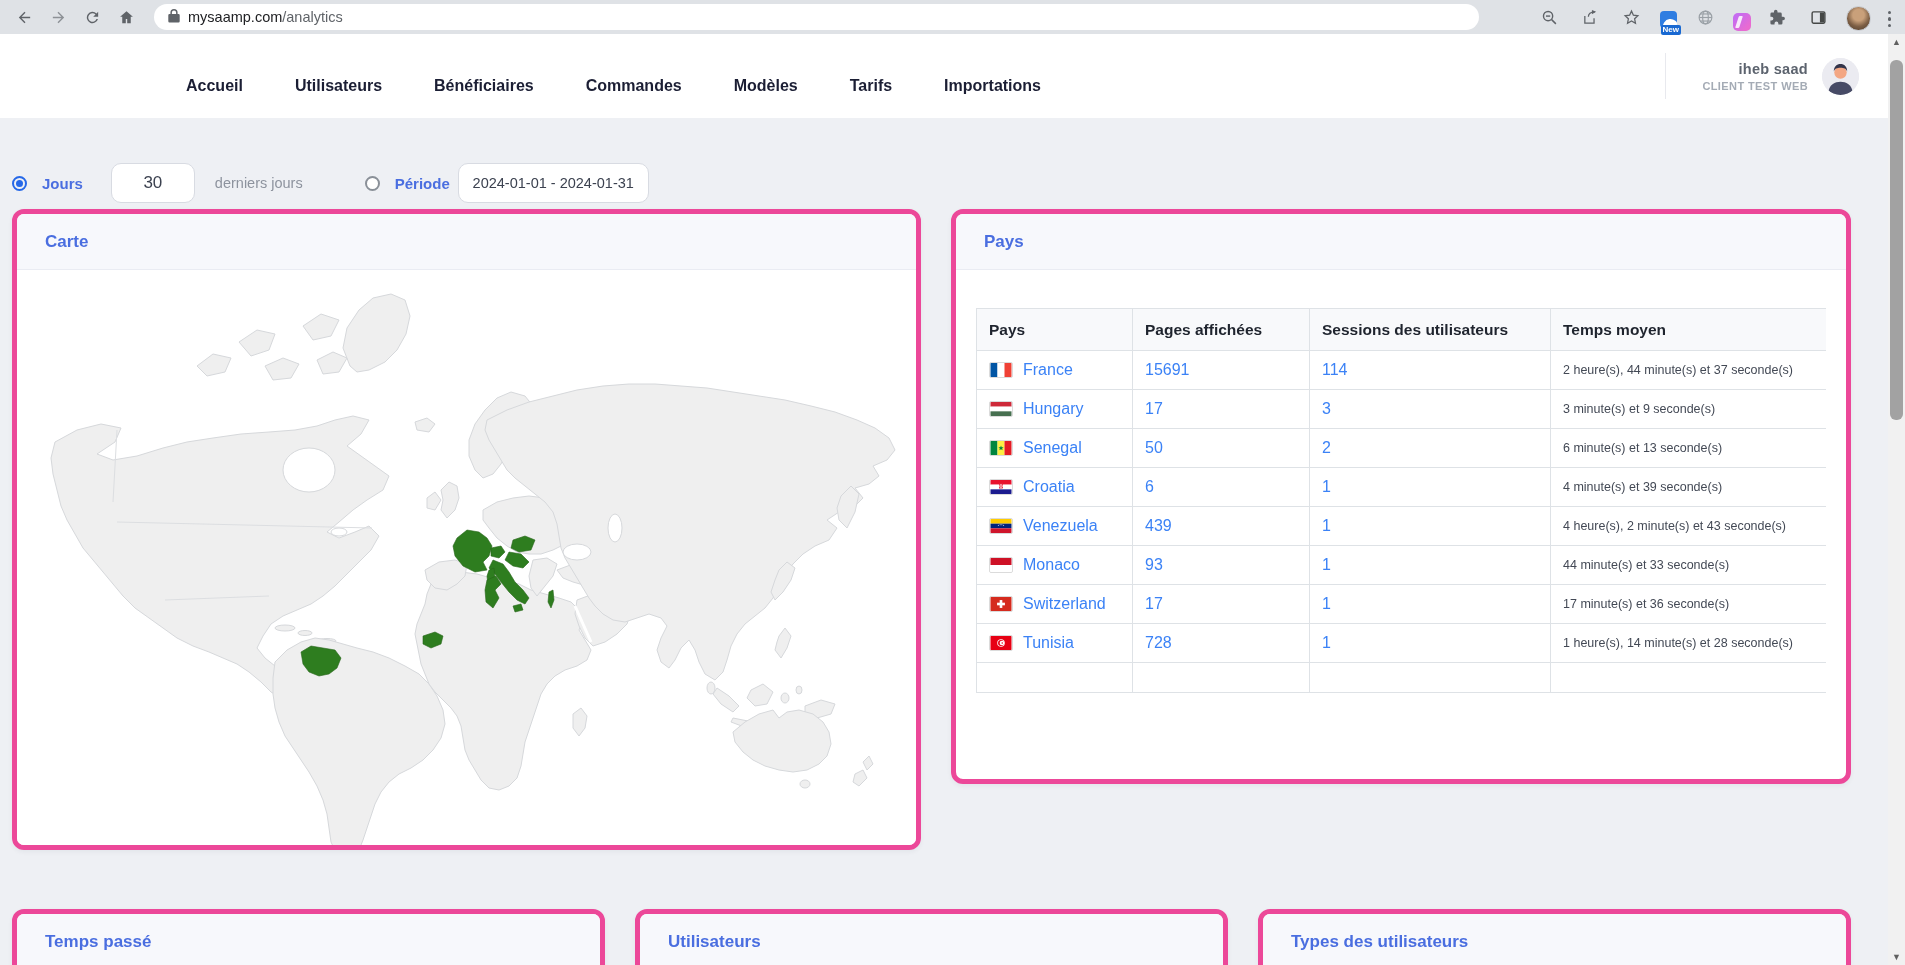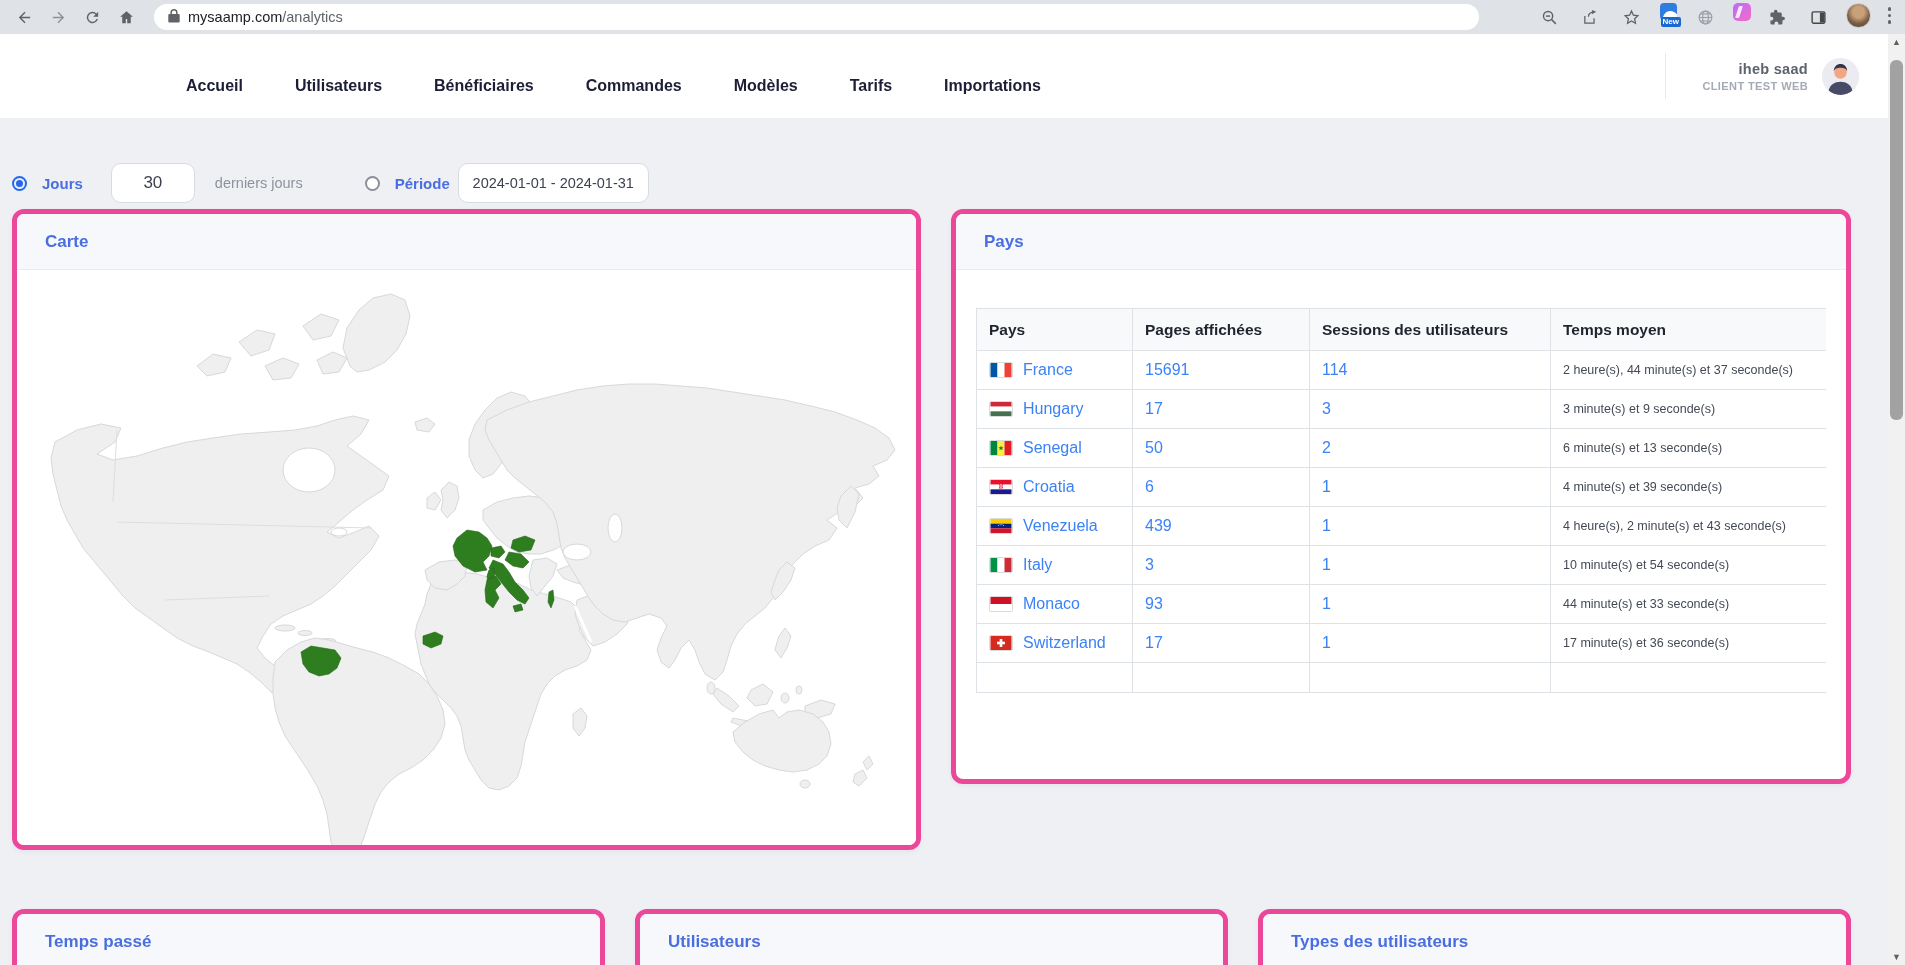--- a/index.html
+++ b/index.html
@@ -16,21 +16,21 @@
     height:34px; background:#dfe2e6; display:flex; align-items:center;
     padding:0 10px; gap:6px; position:relative; z-index:5;
   }
   .chrome-btn { width:28px; height:28px; border-radius:50%; display:flex; align-items:center; justify-content:center; flex:0 0 auto; }
   .chrome-btn svg { width:17px; height:17px; }
   .omnibox {
     margin-left:8px; height:26px; width:1325px; background:#ffffff; border-radius:13px;
     display:flex; align-items:center; padding:0 14px; gap:8px; font-size:14.5px; color:#202124;
   }
   .omnibox .path { color:#5f6368; }
-  .chrome-right { margin-left:auto; display:flex; align-items:flex-start; gap:13px; }
+  .chrome-right { margin-left:auto; display:flex; align-items:flex-end; gap:13px; }
   .ext-new { position:relative; width:20px; height:20px; }
   .ext-new .sq { width:17px; height:17px; border-radius:4px; background:#2f7de1; position:absolute; top:0; left:1px; overflow:hidden; }
   .ext-new .sq::after { content:''; position:absolute; left:2px; top:8px; width:16px; height:9px; background:#fff; border-radius:50% 50% 0 0 / 100% 100% 0 0; transform:rotate(-8deg); }
   .ext-new .badge { position:absolute; bottom:-4px; left:2px; background:#1969d2; color:#fff; font-size:8px; line-height:10px; padding:0 2px; border-radius:2px; font-weight:700; }
   .ext-purple { width:18px; height:18px; border-radius:5px; background:linear-gradient(135deg,#c66cf0 20%,#e96bd1 80%); position:relative; }
   .ext-purple::after { content:''; position:absolute; left:4px; top:3px; width:4px; height:12px; background:rgba(255,255,255,.85); transform:skewX(-18deg); border-radius:1px; }
   .chrome-avatar { width:25px; height:25px; border-radius:50%; background:radial-gradient(circle at 50% 35%, #c9a07a 0 30%, #7d5f45 60%, #4c3a2b 100%); border:1px solid #c9ccd1; }
   .kebab { display:flex; flex-direction:column; gap:3px; padding:4px; }
   .kebab i { width:3.5px; height:3.5px; background:#5f6368; border-radius:50%; }
 
@@ -401,46 +401,48 @@
                         <circle cx="11" cy="6.6" r=".6" fill="#fff"></circle>
                         <circle cx="13" cy="6.6" r=".6" fill="#fff"></circle>
                         <circle cx="15" cy="7.2" r=".6" fill="#fff"></circle>
                       </svg></span>Venezuela</td>
                   <td>439</td>
                   <td>1</td>
                   <td class="temps">4 heure(s), 2 minute(s) et 43 seconde(s)</td>
                 </tr>
                 <tr>
                   <td><span class="flag"><svg viewBox="0 0 24 16">
-                        <rect width="8" height="16" fill="#009246"></rect>
-                        <rect x="8" width="8" height="16" fill="#fff"></rect>
-                        <rect x="16" width="8" height="16" fill="#CE2B37"></rect>
-                      </svg></span>Italy</td>
-                  <td>3</td>
-                  <td>1</td>
-                  <td class="temps">10 minute(s) et 54 seconde(s)</td>
-                </tr>
-                <tr>
-                  <td><span class="flag"><svg viewBox="0 0 24 16">
                         <rect width="24" height="8" fill="#CE1126"></rect>
                         <rect y="8" width="24" height="8" fill="#fff"></rect>
                       </svg></span>Monaco</td>
                   <td>93</td>
                   <td>1</td>
                   <td class="temps">44 minute(s) et 33 seconde(s)</td>
                 </tr>
                 <tr>
                   <td><span class="flag"><svg viewBox="0 0 24 16">
                         <rect width="24" height="16" fill="#D52B1E"></rect>
                         <rect x="10.5" y="3.5" width="3" height="9" fill="#fff"></rect>
                         <rect x="7.5" y="6.5" width="9" height="3" fill="#fff"></rect>
                       </svg></span>Switzerland</td>
                   <td>17</td>
                   <td>1</td>
                   <td class="temps">17 minute(s) et 36 seconde(s)</td>
+                </tr>
+                <tr>
+                  <td><span class="flag"><svg viewBox="0 0 24 16">
+                        <rect width="24" height="16" fill="#E70013"></rect>
+                        <circle cx="12" cy="8" r="4.3" fill="#fff"></circle>
+                        <circle cx="12" cy="8" r="3.4" fill="#E70013"></circle>
+                        <circle cx="13.1" cy="8" r="2.7" fill="#fff"></circle>
+                        <circle cx="13.4" cy="8" r=".9" fill="#E70013"></circle>
+                      </svg></span>Tunisia</td>
+                  <td>728</td>
+                  <td>1</td>
+                  <td class="temps">1 heure(s), 14 minute(s) et 28 seconde(s)</td>
                 </tr>
                 <tr class="partial">
                   <td>&nbsp;</td>
                   <td>&nbsp;</td>
                   <td>&nbsp;</td>
                   <td>&nbsp;</td>
                 </tr>
               </tbody>
           </table>
         </div>

